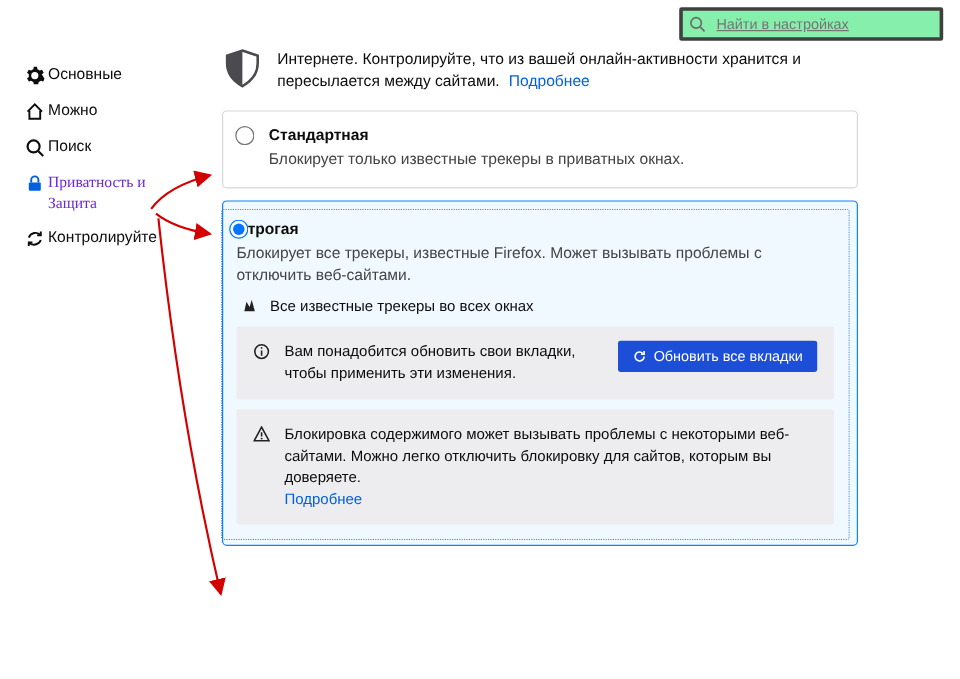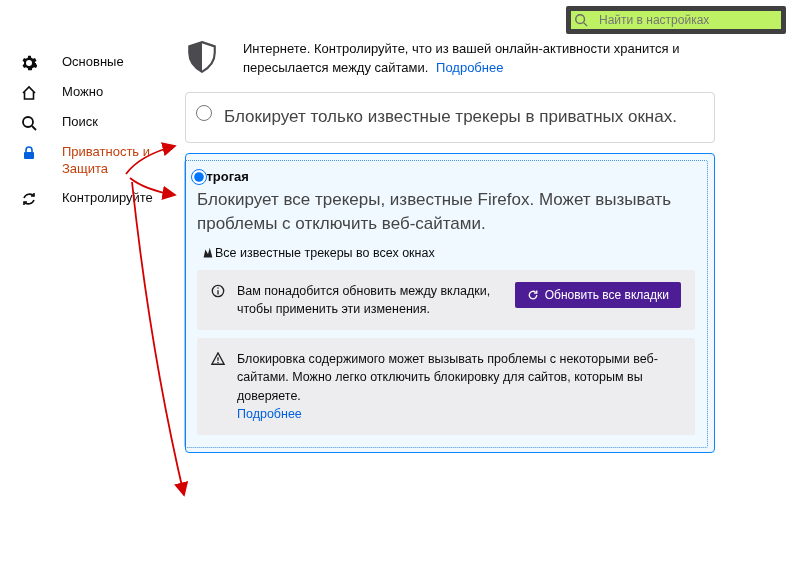--- a/index.html
+++ b/index.html
@@ -16,67 +16,68 @@
   
   .search-wrap {
     position: absolute;
     top: 6px;
     right: 14px;
     width: 220px;
   }
   .search {
     width: 100%;
     height: 28px;
-    border: 5px solid #404040;
+    border: 3px solid #404040;
     border-radius: 2px;
     padding: 0 8px 0 28px;
     font-size: 12px;
     color: #737373;
-    background: #bef264;
+    background: #86efac;
+    text-decoration: underline;
   }
   .search-icon {
     position: absolute;
     left: 8px; top: 7px;
     width: 14px; height: 14px;
     color: #6a6a6a;
   }
   
   .sidebar {
     position: absolute;
     left: 0;
     top: 48px;
     width: 160px;
   }
   .side-item {
     display: flex;
     align-items: flex-start;
-    gap: 24px;
+    gap: 2px;
     padding: 6px 10px 6px 20px;
     color: #0c0c0d;
     cursor: pointer;
     line-height: 1.3;
   }
-  .side-item.active { color: #c2410c; }
+  .side-item.active { color: #6d28d9; font-family: Liberation Serif, serif; }
   .side-item .ico {
     width: 18px; height: 18px;
     flex-shrink: 0;
     display: flex; align-items: center; justify-content: center;
   }
   .side-item .ico svg { width: 16px; height: 16px; }
   .side-item.active .ico { color: #0060df; }
   
   .main {
     position: absolute;
     left: 185px;
     top: 40px;
     width: 530px;
   }
   .intro {
     display: flex;
-    gap: 24px;
+    gap: 12px;
     margin-bottom: 14px;
   }
   .shield-glyph {
     width: 34px; height: 34px;
     flex-shrink: 0;
   }
   .intro-text {
     font-size: 13px;
     line-height: 1.45;
     color: #0c0c0d;
@@ -94,21 +95,21 @@
     position: absolute;
     left: 10px; top: 12px;
     width: 16px; height: 16px;
   }
   .card .title {
     font-weight: 600;
     font-size: 13px;
     margin-bottom: 4px;
   }
   .card .desc {
-    font-size: 17px;
+    font-size: 13px;
     color: #444;
     line-height: 1.4;
   }
   .card.selected {
     border: 1px solid #0a84ff;
     background: #f0f9ff;
     padding-left: 28px;
   }
   .card.selected .inner-frame {
     border: 1px dotted #4a90d9;
@@ -118,20 +119,21 @@
   }
   .card.selected .inner-frame > .radio { left: 6px; top: 8px; }
   .inner-frame { position: relative; padding-left: 28px; }
   .feature-list {
     margin: 10px 0 8px 0;
     padding-left: 4px;
   }
   .feature-list .feat {
     display: flex;
     align-items: center;
+    gap: 10px;
     margin-bottom: 10px;
     font-size: 12.5px;
   }
   .feat-ico { width: 14px; height: 14px; flex-shrink:0; }
   
   .info-box {
     background: #ededf0;
     border-radius: 2px;
     padding: 12px 14px;
     margin-top: 8px;
@@ -139,21 +141,21 @@
     gap: 12px;
     align-items: flex-start;
     font-size: 12.5px;
     line-height: 1.45;
   }
   .info-box .bx-ico { width: 14px; height:14px; flex-shrink:0; margin-top:2px; }
   .info-box .bx-text { flex: 1; }
   .info-box .bx-text .bx-title { font-weight: 600; margin-bottom: 2px; }
   .info-box .bx-text a { color: #0060df; text-decoration: none; }
   .reload-btn {
-    background: #4c1d95;
+    background: #1d4ed8;
     color: #fff;
     border: none;
     border-radius: 2px;
     padding: 6px 12px;
     font-size: 12px;
     cursor: pointer;
     display: flex;
     align-items: center;
     gap: 6px;
     white-space: nowrap;
@@ -244,20 +246,21 @@
         </svg>
     </span>
     <div class="intro-text">
       <span>Интернете. Контролируйте, что из вашей онлайн-активности хранится и пересылается между сайтами.</span>
       <a href="#">Подробнее</a>
     </div>
   </div>
 
   <div class="card">
     <input type="radio" class="radio" name="prot" style="">
+    <div class="title">Стандартная</div>
     <div class="desc">Блокирует только известные трекеры в приватных окнах.</div>
   </div>
 
   <div class="card selected">
     <div class="inner-frame">
       <input type="radio" class="radio" name="prot" checked="" style="">
       <div class="title">Строгая</div>
       <div class="desc">Блокирует все трекеры, известные Firefox. Может вызывать проблемы с отключить веб-сайтами.</div>
 
       <div class="feature-list">
@@ -272,21 +275,21 @@
       </div>
 
       <div class="info-box">
         <span class="bx-ico">
           <svg viewBox="0 0 16 16" fill="none" stroke="#222" stroke-width="1.5">
               <circle cx="8" cy="8" r="6.5"></circle>
               <line x1="8" y1="7" x2="8" y2="12"></line>
               <circle cx="8" cy="4.5" r=".8" fill="#222" stroke="none"></circle>
             </svg>
         </span>
-        <div class="bx-text">Вам понадобится обновить между вкладки, чтобы применить эти изменения.</div>
+        <div class="bx-text">Вам понадобится обновить свои вкладки, чтобы применить эти изменения.</div>
         <button class="reload-btn">
           <svg viewBox="0 0 16 16" fill="none" stroke="#fff" stroke-width="1.8">
               <path d="M13 8a5 5 0 11-1.5-3.5"></path>
               <path d="M13 2v3.5H9.5"></path>
             </svg>
           <span>Обновить все вкладки</span>
         </button>
       </div>
 
       <div class="info-box">

